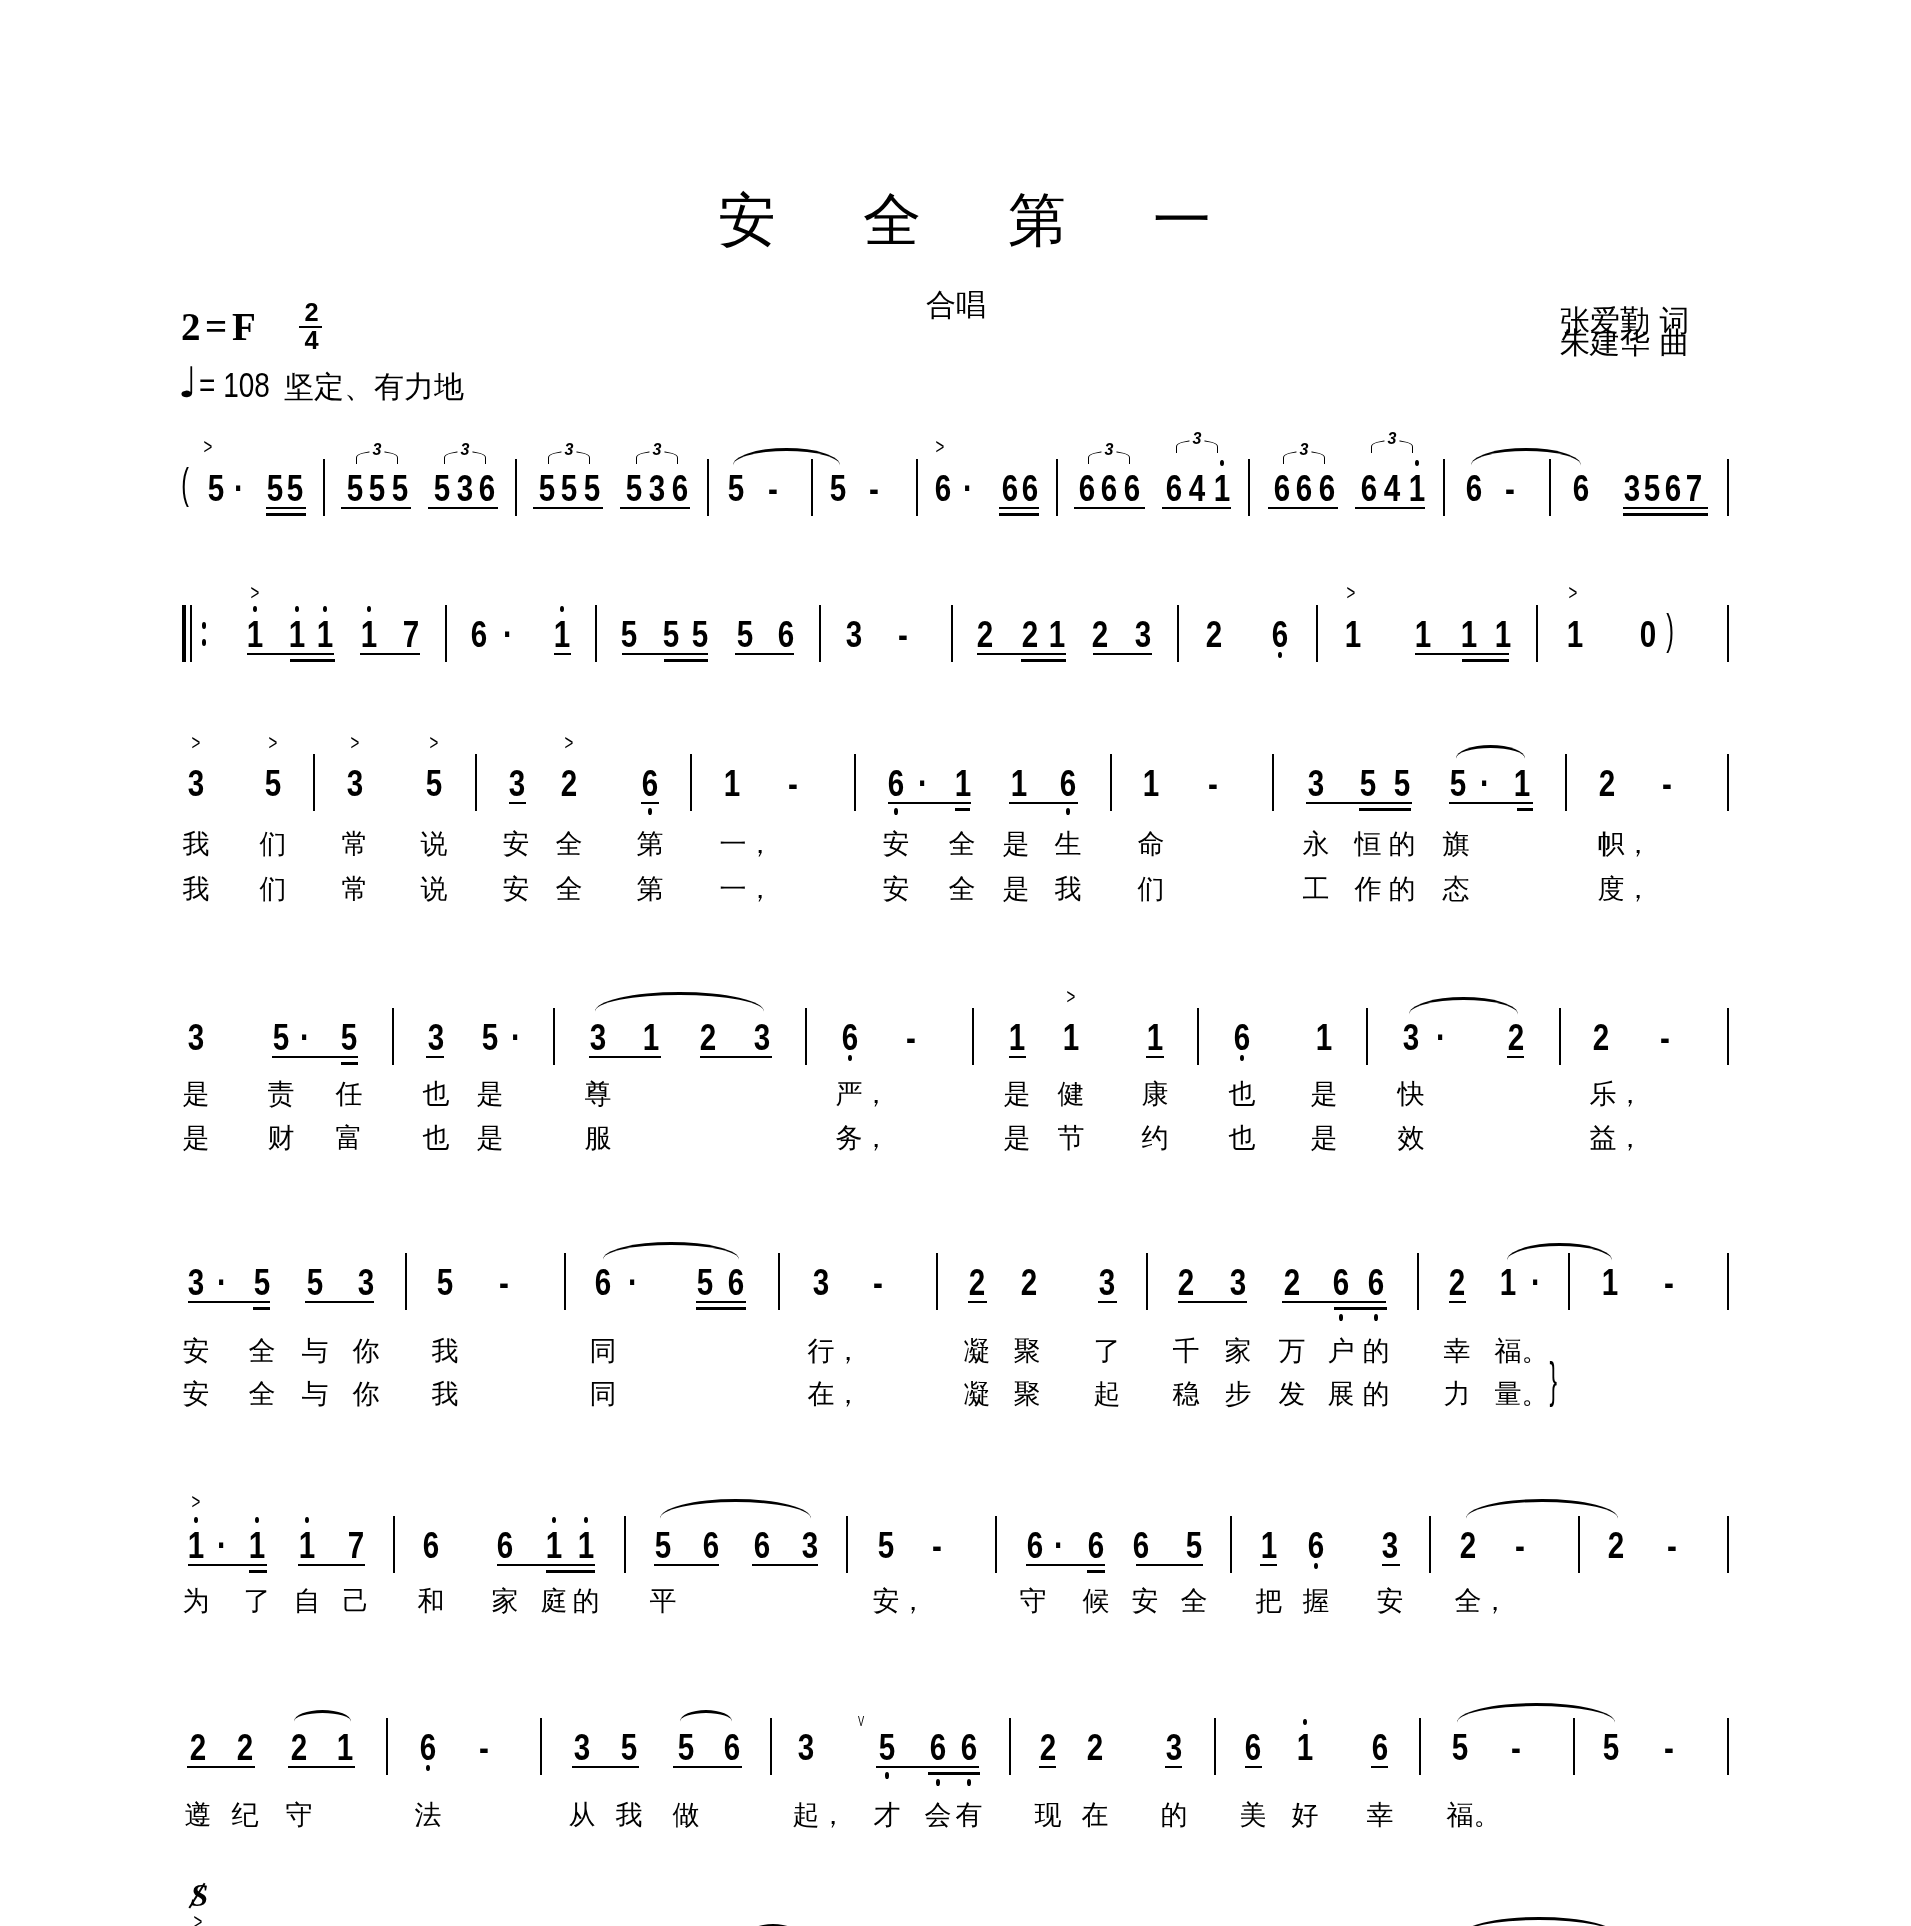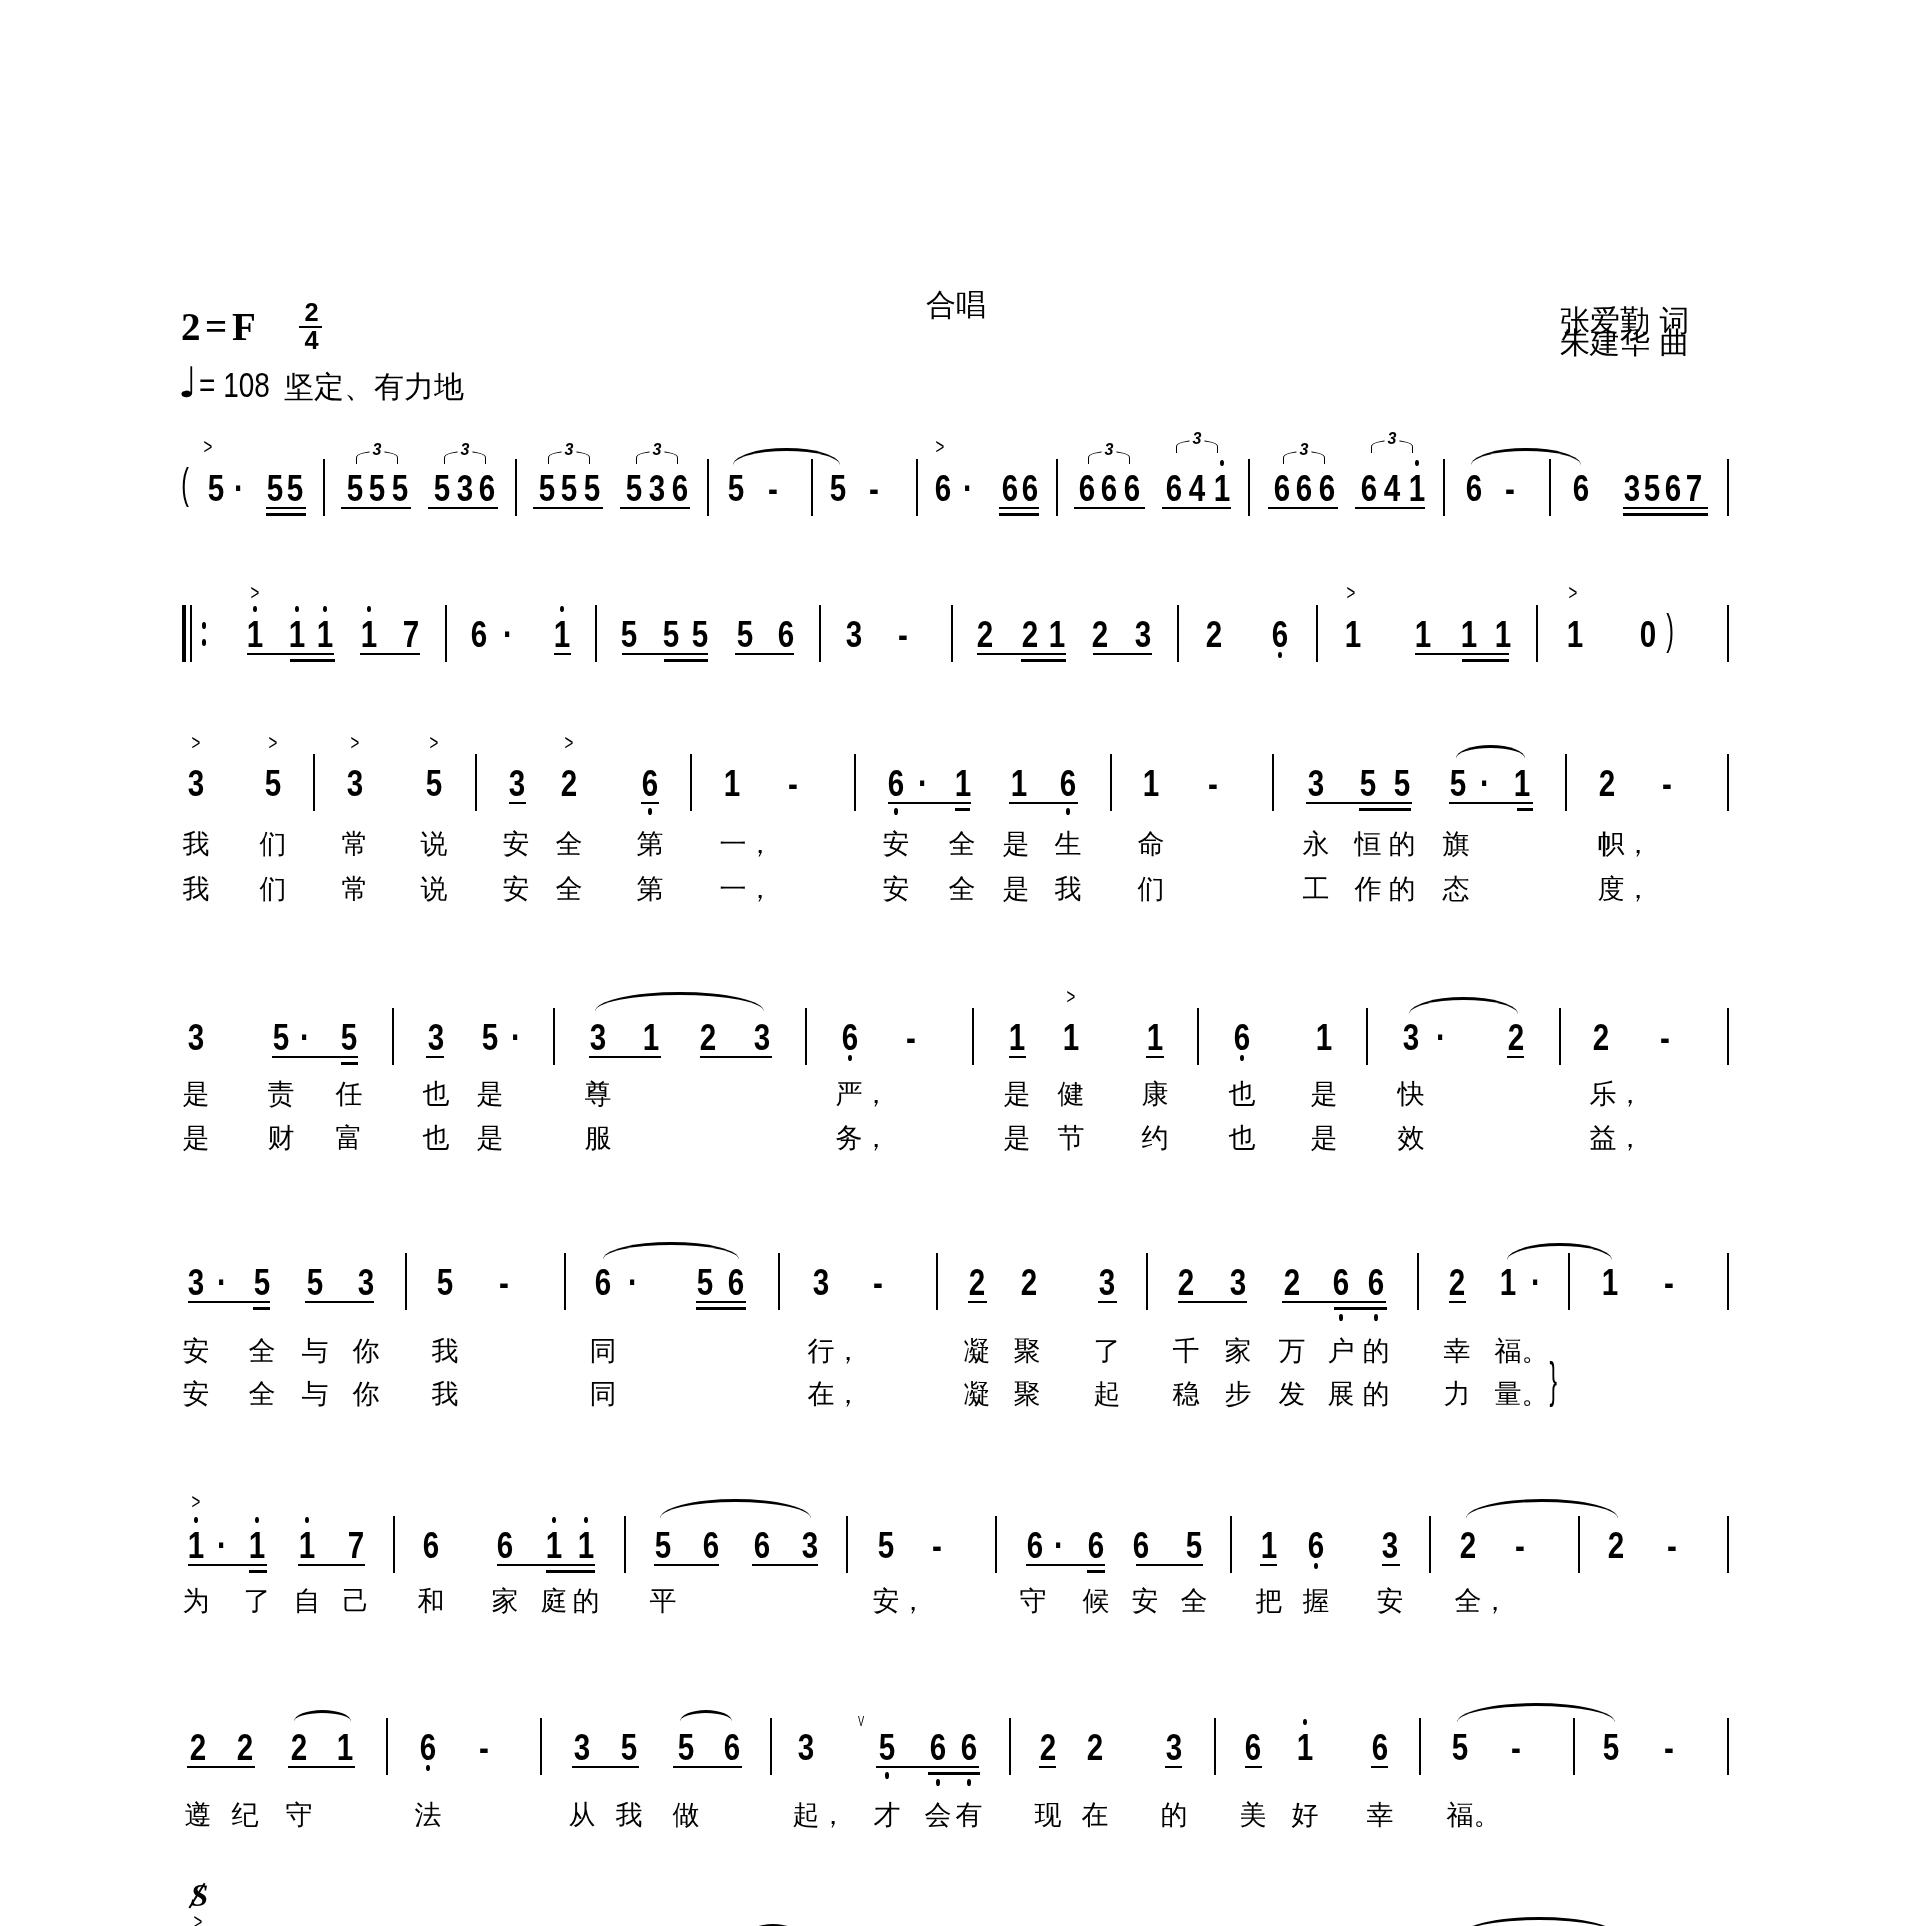--- a/index.html
+++ b/index.html
@@ -40,20 +40,21 @@
 .brace{position:absolute;font:50px/1 "Liberation Sans",sans-serif;transform:scaleX(.45);}
 .segno{position:absolute;width:19px;height:29px;margin-left:-9.6px;}
 .segno::before{content:"S";position:absolute;left:3.1px;top:-2.3px;font:bold italic 32px/1 "Liberation Serif",serif;}
 .segno::after{content:"";position:absolute;left:8.9px;top:0;width:1.5px;height:29px;background:#000;transform:rotate(32deg);}
 </style>
 </head>
 <body>
 
 <div id="page">
 
+  <div class="title">安全第一</div>
   <div class="key">2=F</div>
   <div class="tsn">2</div>
   <div class="tsl"></div>
   <div class="tsd">4</div>
   <div class="tempo">
     <span class="tn">♩</span>
     <span class="tv">= 108</span>
     <span class="te">坚定、有力地</span>
   </div>
   <div class="hdr" style="left:926px;top:290px">合唱</div>

